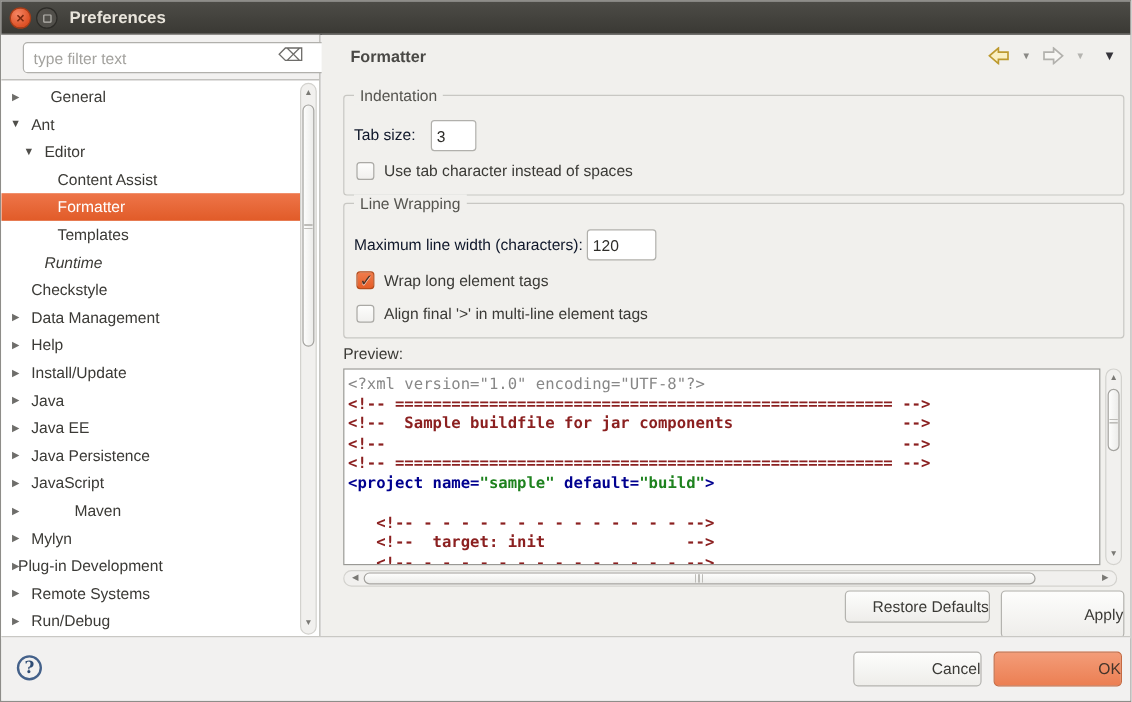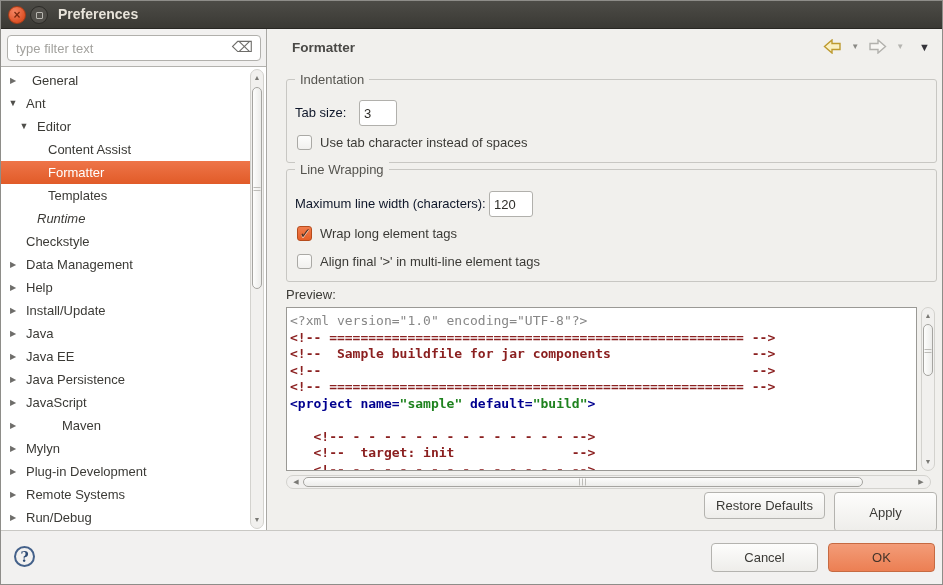--- a/index.html
+++ b/index.html
@@ -14,21 +14,21 @@
   .tb-btn { position:absolute; top:5px; width:18px; height:18px; border-radius:50%; text-align:center; }
   .tb-close { left:7px; background:radial-gradient(circle at 35% 30%,#f58563,#dd5126 70%); border:1px solid #a63c17;
     color:#7c2a10; font-weight:bold; font-size:12px; line-height:16px; }
   .tb-max { left:29px; background:#514f4a; border:1px solid #2c2b27; }
   .tb-max .sq { position:absolute; left:4.5px; top:4.5px; width:7px; height:7px; border:1.5px solid #b9b7b1; border-radius:1px; }
   .tb-title { position:absolute; left:57px; top:0; line-height:27px; font-weight:bold; color:#e8e4db; font-size:14px; }
 
   
   .sidebar { position:absolute; left:0; top:28px; width:266px; height:503px; background:#fff; border-right:1px solid #a9a8a4; }
   .filter-wrap { position:absolute; left:0; top:0; width:100%; height:37px; background:#f2f1f0; }
-  .filter-input { position:absolute; left:6px; top:6px; width:254px; height:26px; border:1px solid #b1b0ac; border-radius:4px;
+  .filter-input { position:absolute; left:18px; top:6px; width:254px; height:26px; border:1px solid #b1b0ac; border-radius:4px;
     background:#fff; padding:0 26px 0 8px; font-size:13px; color:#3b3a36; font-family:inherit; }
   .filter-input::placeholder { color:#a3a29e; }
   .filter-clear { position:absolute; right:13px; top:9px; font-size:15px; color:#6e6d6a; line-height:18px; cursor:default; }
   .tree { position:absolute; left:0; top:37px; right:0; bottom:0; background:#fff; border-top:1px solid #b3b2ae; overflow:hidden; padding-top:2px; }
   .tree-row { position:relative; height:23px; line-height:23px; width:249px; color:#3b3a36; }
   .tree-row.selected { background:linear-gradient(#ee7549,#e15b28); color:#fff; }
   .tree-arrow { position:absolute; top:0; font-size:8px; color:#6e6d6a; width:12px; text-align:center; }
   .tree-arrow.expanded { font-size:9px; color:#504f4b; }
 
   
@@ -67,21 +67,21 @@
   .preview-label { position:absolute; left:18px; top:258px; }
   .preview-box { position:absolute; left:18px; top:278px; width:631px; height:164px; background:#fff; border:1px solid #9a9995; overflow:hidden;
     font-family:"DejaVu Sans Mono","Liberation Mono",monospace; font-size:13px; line-height:16.5px; padding:5px 0 0 3px; white-space:pre; }
   .code-line { height:16.5px; }
   .c-gray { color:#878787; } .c-comment { color:#8b2020; font-weight:bold; } .c-tag { color:#00008f; font-weight:bold; } .c-val { color:#1e821e; font-weight:bold; }
   .pv-vscroll { left:653px; top:278px; height:164px; }
   .pv-hscroll { left:18px; top:446px; width:645px; }
   .sb-side { right:2px; top:40px; height:460px; }
 
   .btn { position:absolute; border:1px solid #b4b3af; border-radius:4px; background:linear-gradient(#fdfdfc,#eeedea);
-    font-size:13px; color:#3b3a36; text-align:center; font-family:inherit; cursor:default; }
+    font-size:13px; color:#3b3a36; text-align:right; font-family:inherit; cursor:default; }
   .btn-restore { left:436px; top:463px; width:121px; height:27px; line-height:25px; }
   .btn-apply { left:566px; top:463px; width:103px; height:40px; line-height:25px; }
 
   
   .bottombar { position:absolute; left:0; bottom:0; width:100%; height:54px; background:#f2f1f0; border-top:1px solid #c9c8c4; }
   .help-icon { position:absolute; left:13px; top:15px; width:21px; height:21px; border:2px solid #44618a; border-radius:50%;
     color:#2f4c74; font-weight:bold; font-size:14px; text-align:center; line-height:18px; font-family:"DejaVu Serif",serif; }
   .btn-cancel { left:710px; top:12px; width:107px; height:29px; line-height:27px; }
   .btn-ok { left:827px; top:12px; width:107px; height:29px; line-height:27px;
     background:linear-gradient(#f39c78,#ec7f53); border-color:#c66a42; color:#44342a; }
@@ -98,38 +98,38 @@
       </div>
     <div class="tb-title">Preferences</div>
   </div>
 
   <div class="sidebar">
     <div class="filter-wrap">
       <input class="filter-input" placeholder="type filter text" style="">
       <span class="filter-clear">⌫</span>
     </div>
     <div class="tree">
-        <div class="tree-row"><span class="tree-arrow collapsed" style="left: 6px;">▶</span><span style="padding-left: 31px; text-align: right;">General</span></div>
+        <div class="tree-row"><span class="tree-arrow collapsed" style="left: 6px;">▶</span><span style="padding-left: 41px; text-align: right;">General</span></div>
         <div class="tree-row"><span class="tree-arrow expanded" style="left: 6px;">▼</span><span style="padding-left: 25px;">Ant</span></div>
         <div class="tree-row"><span class="tree-arrow expanded" style="left: 17px;">▼</span><span style="padding-left: 36px;">Editor</span></div>
         <div class="tree-row"><span style="padding-left: 47px;">Content Assist</span></div>
         <div class="tree-row selected"><span style="padding-left: 47px;">Formatter</span></div>
         <div class="tree-row"><span style="padding-left: 47px;">Templates</span></div>
         <div class="tree-row"><span style="padding-left: 36px; font-style: italic;">Runtime</span></div>
         <div class="tree-row"><span style="padding-left: 25px;">Checkstyle</span></div>
         <div class="tree-row"><span class="tree-arrow collapsed" style="left: 6px;">▶</span><span style="padding-left: 25px;">Data Management</span></div>
         <div class="tree-row"><span class="tree-arrow collapsed" style="left: 6px;">▶</span><span style="padding-left: 25px;">Help</span></div>
         <div class="tree-row"><span class="tree-arrow collapsed" style="left: 6px;">▶</span><span style="padding-left: 25px;">Install/Update</span></div>
         <div class="tree-row"><span class="tree-arrow collapsed" style="left: 6px;">▶</span><span style="padding-left: 25px;">Java</span></div>
         <div class="tree-row"><span class="tree-arrow collapsed" style="left: 6px;">▶</span><span style="padding-left: 25px;">Java EE</span></div>
         <div class="tree-row"><span class="tree-arrow collapsed" style="left: 6px;">▶</span><span style="padding-left: 25px;">Java Persistence</span></div>
         <div class="tree-row"><span class="tree-arrow collapsed" style="left: 6px;">▶</span><span style="padding-left: 25px;">JavaScript</span></div>
         <div class="tree-row"><span class="tree-arrow collapsed" style="left: 6px;">▶</span><span style="padding-left: 25px; margin-left: 36px;">Maven</span></div>
         <div class="tree-row"><span class="tree-arrow collapsed" style="left: 6px;">▶</span><span style="padding-left: 25px;">Mylyn</span></div>
-        <div class="tree-row"><span class="tree-arrow collapsed" style="left: 6px;">▶</span><span style="padding-left: 25px;">Plug-in Development</span></div>
+        <div class="tree-row"><span class="tree-arrow collapsed" style="left: 6px;">▶</span><span style="padding-left: 14px;">Plug-in Development</span></div>
         <div class="tree-row"><span class="tree-arrow collapsed" style="left: 6px;">▶</span><span style="padding-left: 25px;">Remote Systems</span></div>
         <div class="tree-row"><span class="tree-arrow collapsed" style="left: 6px;">▶</span><span style="padding-left: 25px;">Run/Debug</span></div>
       </div>
     <div class="vscroll sb-side">
       <div class="sb-arrow up">▲</div>
       <div class="vthumb" style="top:17px;height:202px;">
           <div class="grip"></div>
         </div>
       <div class="sb-arrow down">▼</div>
     </div>
@@ -157,21 +157,21 @@
       <input class="text-input" style="left: 72px; top: 20px; width: 38px;" value="3">
       <div class="checkrow" style="left:10px;top:55px;">
         <span class="checkbox"></span>
         <span>Use tab character instead of spaces</span>
       </div>
     </div>
 
     <div class="group" style="top:140px;height:113px;">
       <span class="group-title">Line Wrapping</span>
       <span class="field-label" style="left:8px;top:26px;">Maximum line width (characters):</span>
-      <input class="text-input" style="left: 202px; top: 21px; width: 44px;" value="120">
+      <input class="text-input" style="left: 202px; top: 21px; width: 58px;" value="120">
       <div class="checkrow" style="left:10px;top:56px;">
         <span class="checkbox checked"></span>
         <span>Wrap long element tags</span>
       </div>
       <div class="checkrow" style="left:10px;top:84px;">
         <span class="checkbox"></span>
         <span>Align final '&gt;' in multi-line element tags</span>
       </div>
     </div>
 

